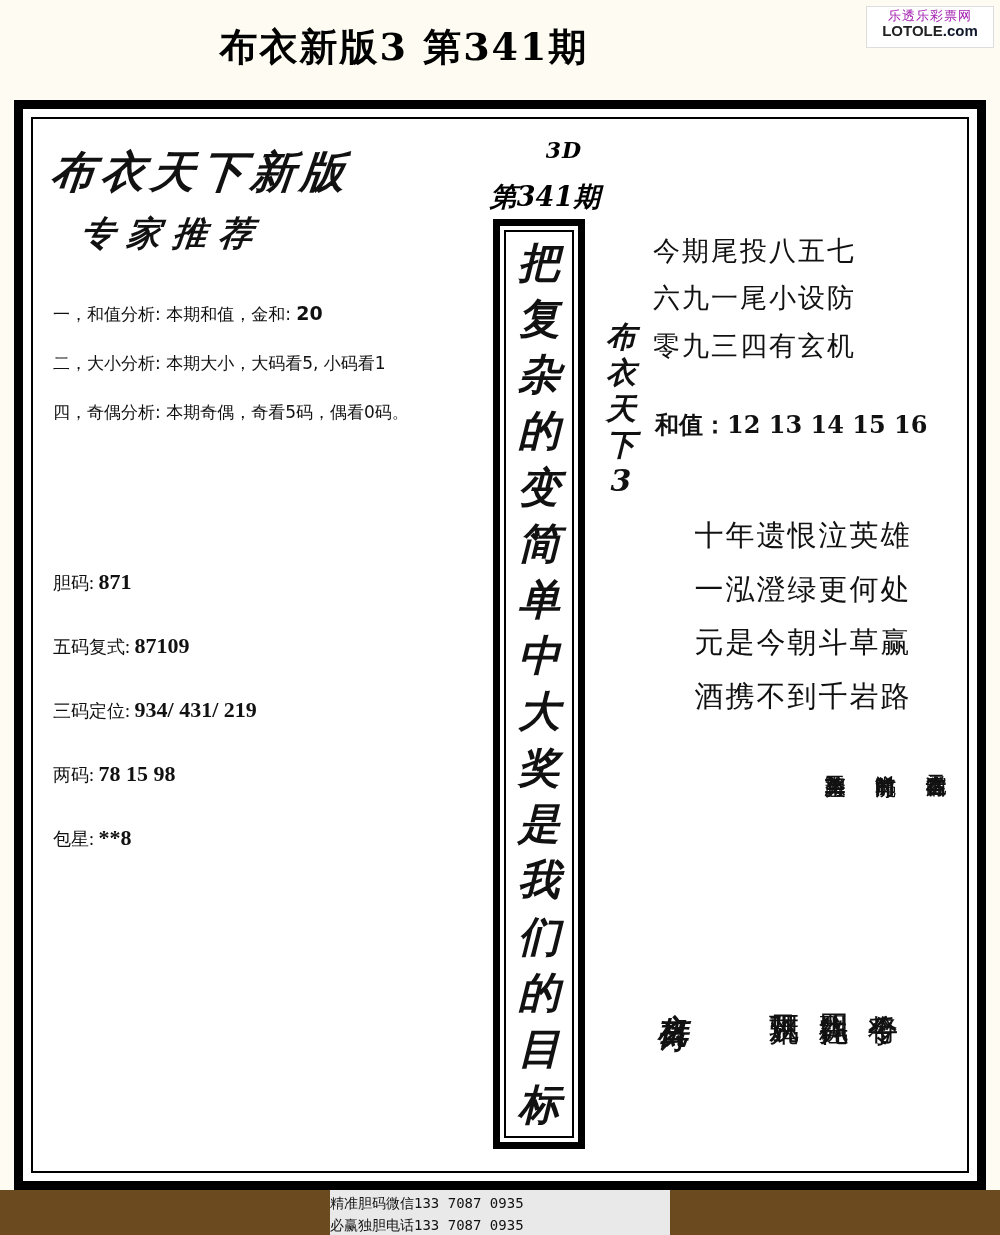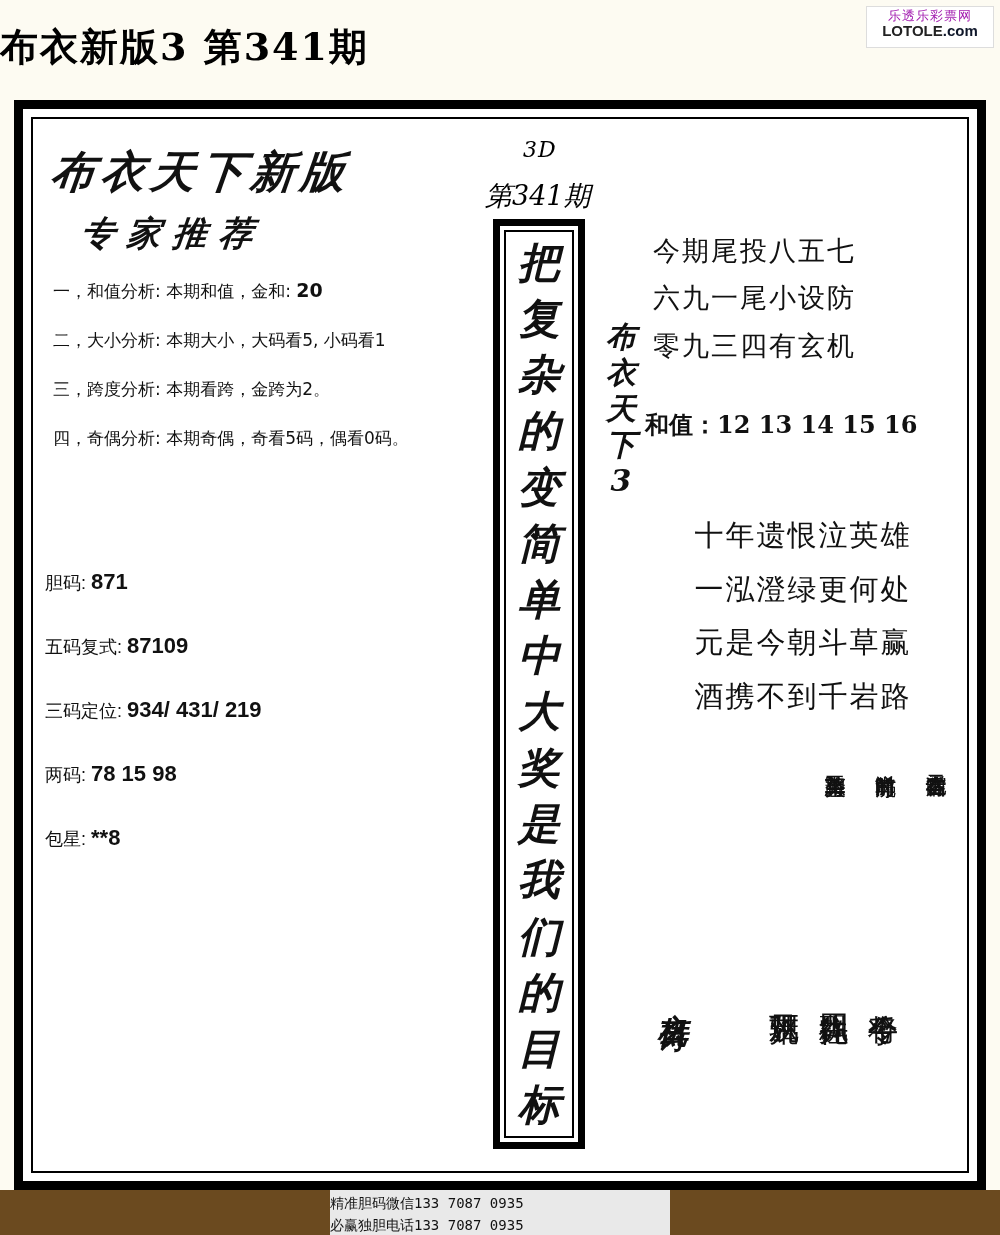--- a/index.html
+++ b/index.html
@@ -21,21 +21,21 @@
     padding-top:2px;
     box-sizing:border-box;
   }
   .watermark .wm1{font-size:13px;color:#a21caf;letter-spacing:1px;}
   .watermark .wm2{font-size:15px;font-weight:bold;color:#222;letter-spacing:0px;}
   .watermark .wm2 .dotcom{color:#0f172a;}
 
   .page-title{
     position:absolute;
     top:22px;left:0;width:808px;
-    text-align:left;
+    text-align:center;
     font-family:"DejaVu Serif","Liberation Serif",serif;
     font-weight:bold;
     font-size:38px;
     color:#000;
     letter-spacing:2px;
   }
 
   .frame{
     position:absolute;
     top:100px;left:14px;
@@ -83,41 +83,42 @@
   }
   .analysis{
     position:absolute;top:160px;left:20px;width:410px;
   }
   .analysis-line{
     font-size:17px;
     color:#111;
     margin-bottom:26px;
     white-space:nowrap;
     font-family:"DejaVu Sans","Liberation Sans",sans-serif;
+    margin-top:23px;
   }
   .analysis-line .num{font-weight:bold;font-size:19px;}
 
   .picks{
-    position:absolute;top:450px;left:12px;width:420px;
+    position:absolute;top:450px;left:20px;width:420px;font-family:Liberation Serif, serif;
   }
   .pick-row{
     font-size:19px;
     color:#111;
     margin-bottom:38px;
     white-space:nowrap;
   }
   .pick-row .lbl{font-size:18px;}
   .pick-row .val{font-weight:bold;font-size:22px;}
 
   
   .mid-issue{
     position:absolute;top:18px;left:452px;
-    width:120px;text-align:left;
-    font-family:"DejaVu Serif","Liberation Serif",serif;
-    font-weight:normal;
+    width:120px;text-align:center;
+    font-family:"DejaVu Serif","Liberation Serif",serif;
+    font-weight:bold;
     font-style:italic;
   }
   .mid-issue .s3d{font-size:22px;letter-spacing:1px;display:block;margin-left:38px;}
   .mid-issue .sissue{font-size:27px;display:block;margin-top:16px;}
 
   .banner{
     position:absolute;top:100px;left:460px;
     width:92px;height:930px;
     border:7px solid #000;
     background:#fff;
@@ -161,21 +162,21 @@
   }
   .rhyme{
     position:absolute;top:108px;left:8px;width:300px;
     font-family:"DejaVu Serif","Liberation Serif",serif;
     font-size:27px;
     color:#111;
     line-height:1.75;
     letter-spacing:2px;
   }
   .sumline{
-    position:absolute;top:290px;left:0;
+    position:absolute;top:290px;left:10px;
     font-family:"DejaVu Serif","Liberation Serif",serif;
     font-size:24px;
     font-weight:bold;
     color:#111;
     white-space:nowrap;
   }
   .poem{
     position:absolute;top:390px;left:-2px;width:320px;
     font-family:"DejaVu Serif","Liberation Serif",serif;
     font-size:29px;
@@ -265,21 +266,20 @@
 
     <div class="left-col">
       <div class="brush-title">布衣天下新版</div>
       <div class="brush-sub">专家推荐</div>
 
       <div class="analysis">
         <div class="analysis-line">
           <span>一，和值分析: 本期和值，金和: </span><span class="num">20</span>
         </div>
         <div class="analysis-line">二，大小分析: 本期大小，大码看5, 小码看1</div>
-        <div class="analysis-line">三，跨度分析: 本期看跨，金跨为2。</div>
         <div class="analysis-line">四，奇偶分析: 本期奇偶，奇看5码，偶看0码。</div>
       </div>
 
       <div class="picks">
         <div class="pick-row">
           <span class="lbl">胆码: </span><span class="val">871</span>
         </div>
         <div class="pick-row">
           <span class="lbl">五码复式: </span><span class="val">87109</span>
         </div>

